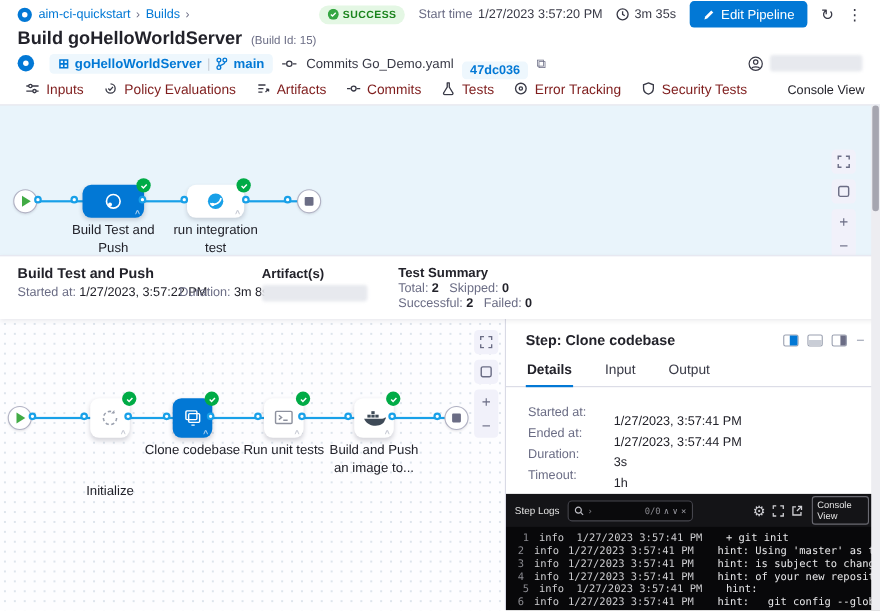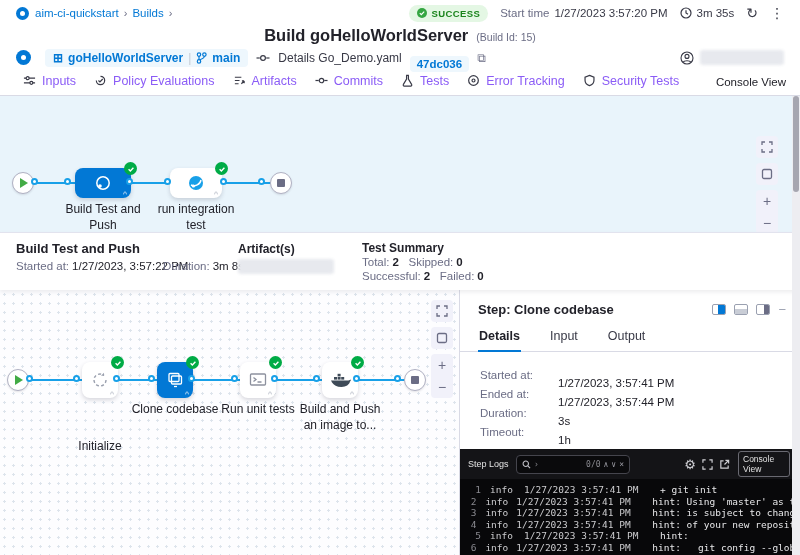--- a/index.html
+++ b/index.html
@@ -14,35 +14,35 @@
   .crumb-sep { color:#6b6d85; font-size:11px; margin-right:5px; }
   .logo-dot { width:13px; height:13px; border-radius:50%; background:#0278d5; display:inline-flex; align-items:center; justify-content:center; margin-right:6px; }
   .logo-dot::after { content:""; width:5px; height:5px; border-radius:50%; background:#fff; }
   .hrow1-right { margin-left:auto; display:flex; align-items:center; gap:12px; }
   .status-badge { display:inline-flex; align-items:center; gap:4px; background:#e4f7e4; color:#1b841d; font-size:9.5px; font-weight:bold; letter-spacing:.4px; padding:3px 8px; border-radius:9px; }
   .muted { color:#6b6d85; }
   .small { font-size:11.5px; }
   .time-group { display:flex; align-items:center; gap:5px; font-size:11.5px; color:#383946; }
   .btn-primary { display:inline-flex; align-items:center; gap:6px; background:#0278d5; color:#fff; border:none; border-radius:4px; height:24px; padding:0 12px; font-size:12px; font-family:inherit; cursor:pointer; }
   .icon-plain { color:#383946; font-size:14px; cursor:pointer; background:none; border:none; }
-  .hrow2 { height:21px; display:flex; align-items:baseline; gap:8px;justify-content:center; }
+  .hrow2 { height:21px; display:flex; align-items:baseline; gap:8px; }
   .page-title { font-size:16.5px; font-weight:bold; color:#22222a; }
   .build-id { font-size:10.5px; color:#6b6d85; }
   .hrow3 { height:21px; display:flex; align-items:center; gap:8px; }
   .pill { display:inline-flex; align-items:center; gap:5px; background:#eef7fd; border-radius:4px; padding:2px 8px; color:#0278d5; font-size:12px; font-weight:bold; }
   .pill .div { color:#c4cbd4; font-weight:normal; }
   .commit-msg { font-size:12px; color:#383946; }
   .sha-pill { background:#eef7fd; color:#0278d5; font-size:11.5px; font-weight:bold; border-radius:4px; padding:2px 7px; cursor:pointer;margin-top:12px; }
   .copy-ic { color:#6b6d85; font-size:12px; cursor:pointer; }
   .hrow3-right { margin-left:auto; display:flex; align-items:center; gap:6px; }
   .blurbox { background:#e7e9ee; border-radius:3px; filter:blur(1.5px); }
 
   
   .tabbar { height:28px; display:flex; align-items:stretch; padding:0 14px; border-bottom:1px solid #d9dae5; background:#fff; }
-  .tab { display:flex; align-items:center; gap:6px; padding:0 9px; font-size:12.5px; color:#8b5cf6; cursor:pointer; border-bottom:2px solid transparent; white-space:nowrap; }
+  .tab { display:flex; align-items:center; gap:6px; padding:0 9px; font-size:12.5px; color:#7f1d1d; cursor:pointer; border-bottom:2px solid transparent; white-space:nowrap; }
   .tab svg { stroke:#383946; }
   .tab.active { color:#0278d5; font-weight:bold; border-bottom-color:#0278d5; }
   .tab.active svg { stroke:#0278d5; }
   .tabbar-right { margin-left:auto; display:flex; align-items:center; gap:8px; }
 
   
   .stage-canvas { position:relative; width:800px; height:136px; background:#e9f4fb; }
   .edge { position:absolute; height:2px; background:#18a0e8; }
   .port { position:absolute; width:7px; height:7px; background:#fff; border:2px solid #18a0e8; border-radius:50%; z-index:3; }
   .terminal { position:absolute; width:22px; height:22px; background:#fff; border:1px solid #b0b1c3; border-radius:50%; display:flex; align-items:center; justify-content:center; z-index:2; box-shadow:0 1px 2px rgba(40,41,61,.12); }
@@ -131,20 +131,26 @@
           <span class="muted">Start time</span>
           <span>1/27/2023 3:57:20 PM</span>
         </span>
         <span class="time-group">
           <svg width="12" height="12" viewBox="0 0 12 12">
               <circle cx="6" cy="6" r="5" stroke="#383946" fill="none" stroke-width="1.2"></circle>
               <path d="M6 3.2V6l2 1.3" stroke="#383946" fill="none" stroke-width="1.2"></path>
             </svg>
           <span>3m 35s</span>
         </span>
+        <button class="btn-primary">
+          <svg width="11" height="11" viewBox="0 0 12 12">
+              <path d="M1.5 10.5l.8-2.8 6-6 2 2-6 6-2.8.8z" fill="#fff"></path>
+            </svg>
+          <span>Edit Pipeline</span>
+        </button>
         <button class="icon-plain"><span>↻</span></button>
         <button class="icon-plain"><span>⋮</span></button>
       </div>
     </div>
 
     <div class="hrow2">
       <span class="page-title">Build goHelloWorldServer</span>
       <span class="build-id">(Build Id: 15)</span>
     </div>
 
@@ -160,21 +166,21 @@
             <circle cx="8.4" cy="2.6" r="1.7" stroke="#0278d5" fill="none" stroke-width="1.2"></circle>
             <path d="M3 4.3v3.4M8.4 4.3c0 2.4-3 2.4-4.4 3.4" stroke="#0278d5" fill="none" stroke-width="1.2"></path>
           </svg>
         <span>main</span>
       </span>
       <svg width="14" height="12" viewBox="0 0 14 12">
           <line x1="0.5" y1="6" x2="3.8" y2="6" stroke="#383946" stroke-width="1.2"></line>
           <circle cx="7" cy="6" r="2.4" stroke="#383946" fill="none" stroke-width="1.2"></circle>
           <line x1="10.2" y1="6" x2="13.5" y2="6" stroke="#383946" stroke-width="1.2"></line>
         </svg>
-      <span class="commit-msg">Details Go_Demo.yaml</span>
+      <span class="commit-msg">Commits Go_Demo.yaml</span>
       <span class="sha-pill">47dc036</span>
       <span class="copy-ic">⧉</span>
       <span class="hrow3-right">
         <svg width="14" height="14" viewBox="0 0 14 14">
             <circle cx="7" cy="7" r="6" stroke="#383946" fill="none" stroke-width="1.1"></circle>
             <circle cx="7" cy="5.4" r="2" stroke="#383946" fill="none" stroke-width="1.1"></circle>
             <path d="M3.4 11.2c.6-2 6.6-2 7.2 0" stroke="#383946" fill="none" stroke-width="1.1"></path>
           </svg>
         <span class="blurbox" style="width:84px;height:15px;"></span>
       </span>

